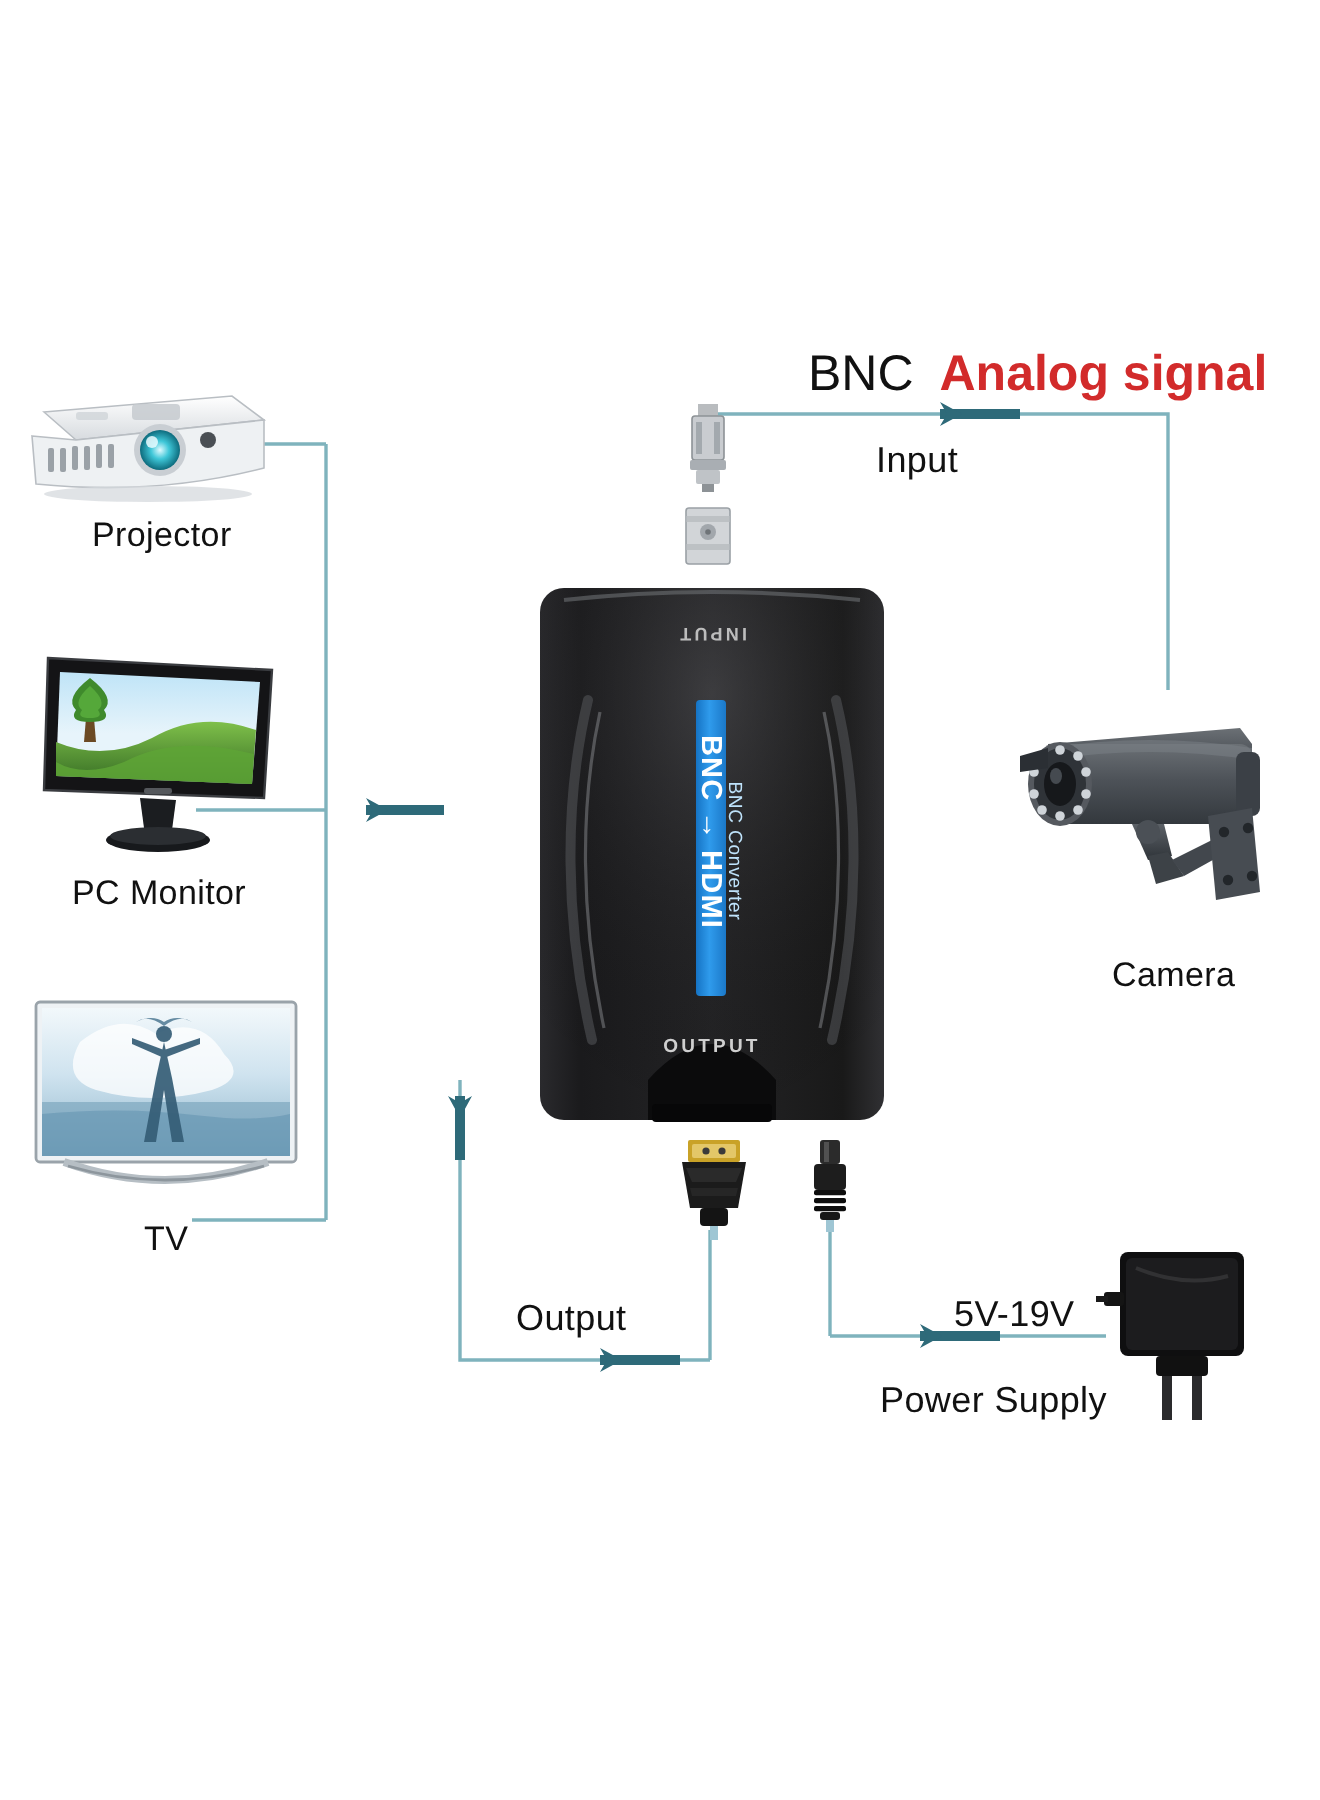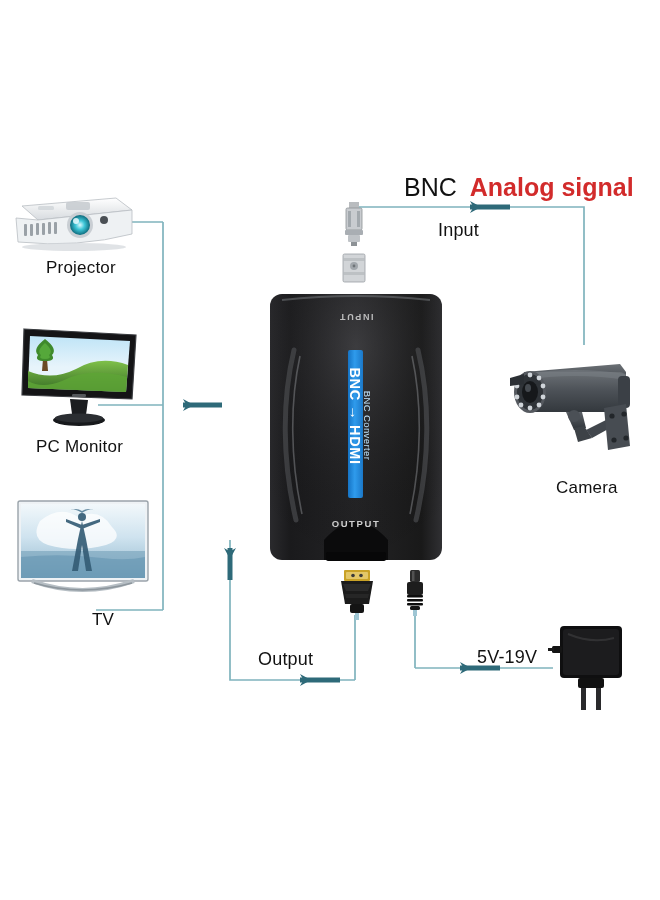--- a/index.html
+++ b/index.html
@@ -267,21 +267,21 @@
       <path d="M70,26 L66,44 L74,44 Z"></path>
       <path d="M66,44 L60,76 L66,76 L70,50 L74,76 L80,76 L74,44 Z"></path>
       <path d="M70,30 L54,24 L54,27 L70,34 Z"></path>
       <path d="M70,30 L88,24 L88,27 L70,34 Z"></path>
     </g>
     <path d="M70,18 Q62,12 56,16 Q64,12 70,16 Q76,12 84,16 Q78,12 70,18 Z" fill="#44708c" opacity=".8"></path>
 
     <path d="M20,86 Q70,104 122,86" stroke="#b6bec4" stroke-width="4" fill="none"></path>
     <path d="M22,88 Q70,102 120,88" stroke="#8d969d" stroke-width="1.4" fill="none"></path>
   </svg>
-  <div class="lbl" style="left:72px;top:610px;margin-left:20px;">TV</div>
+  <div class="lbl" style="left:72px;top:610px;">TV</div>
 
   <svg class="abs" style="left:500px;top:350px;" width="150" height="120">
     <defs>
       <linearGradient id="camG" x1="0" y1="0" x2="0" y2="1">
         <stop offset="0%" stop-color="#6b7075"></stop>
         <stop offset="45%" stop-color="#4d5258"></stop>
         <stop offset="100%" stop-color="#33383d"></stop>
       </linearGradient>
       <linearGradient id="camG2" x1="0" y1="0" x2="0" y2="1">
         <stop offset="0%" stop-color="#5c6167"></stop>
@@ -336,14 +336,15 @@
     <span class="red" style="margin-left:6px;">Analog signal</span>
   </div>
 
   <div class="lbl big" style="left:438px;top:220px;">Input</div>
 
   <div class="lbl big" style="left:258px;top:649px;">Output</div>
 
 
   <div class="lbl big" style="left:455px;top:647px;margin-left:22px;">5V-19V</div>
 
+  <div class="lbl big" style="left:440px;top:690px;">Power Supply</div>
 
 </div>
 
 </body></html>

